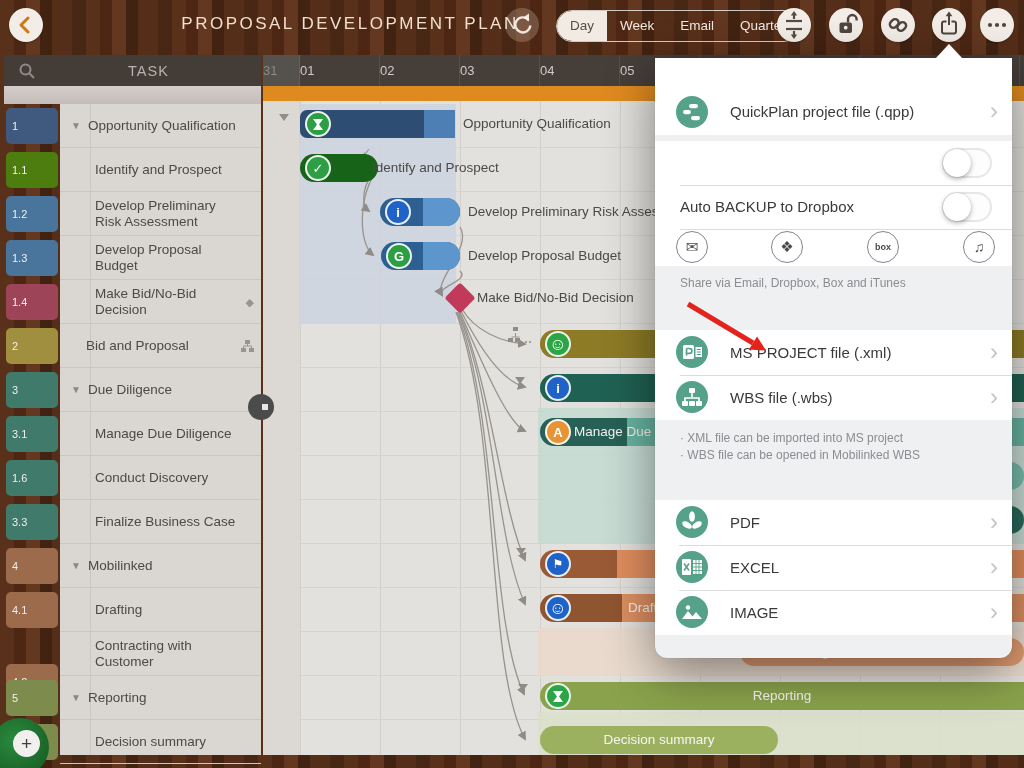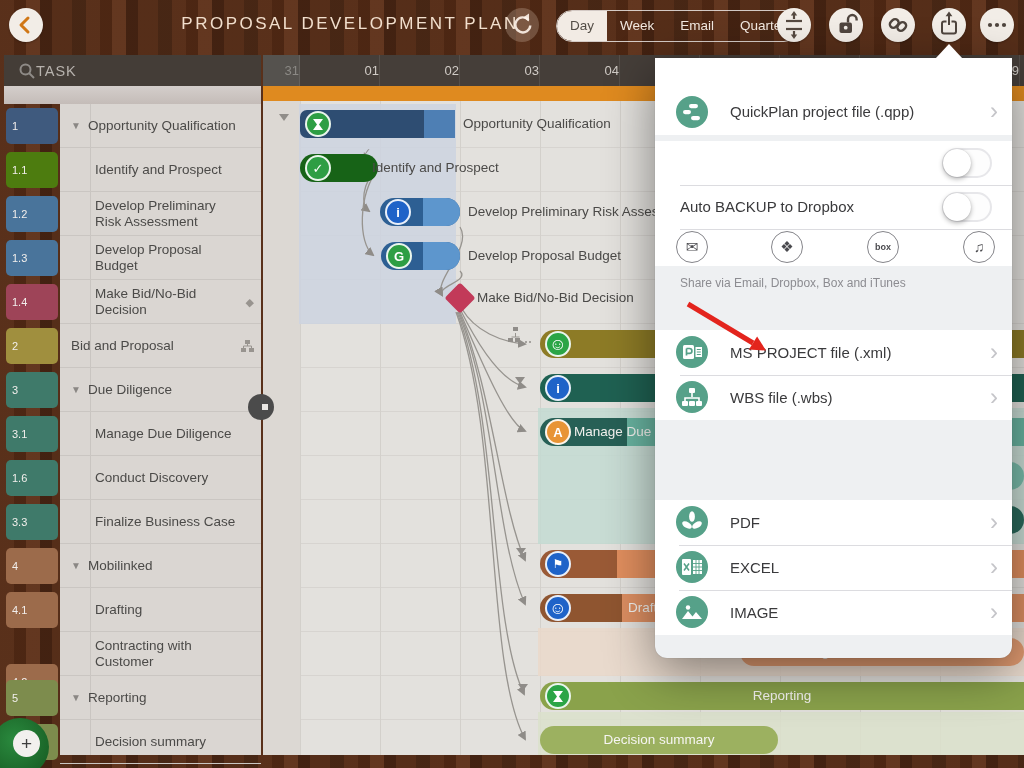--- a/index.html
+++ b/index.html
@@ -13,33 +13,33 @@
   .abs{position:absolute}
   
   .circle-btn{position:absolute;width:34px;height:34px;border-radius:50%;background:#f2ede7;display:flex;align-items:center;justify-content:center;box-shadow:0 1px 2px rgba(0,0,0,0.25)}
   .title{position:absolute;top:14px;left:350px;transform:translateX(-50%);color:#f2dfcd;font-size:17px;letter-spacing:2.5px;white-space:nowrap}
   .segctl{position:absolute;left:556px;top:10px;height:30px;border:1px solid rgba(255,255,255,0.75);border-radius:16px;display:flex;overflow:hidden;color:#f3e9e0;font-size:13.5px}
   .seg{padding:0 13px;line-height:29px;cursor:default}
   .seg.sel{background:#f2ebe4;color:#544e47;border-radius:15px 0 0 15px}
   
   .panel{position:absolute;left:4px;top:55px;width:257px;height:700px}
   .panel-header{position:absolute;left:0;top:0;width:100%;height:31px;background:#443d37;display:flex;align-items:center}
-  .panel-header .htxt{flex:1;text-align:left;color:#b7b2ad;font-size:14.5px;letter-spacing:1px}
+  .panel-header .htxt{flex:1;text-align:center;color:#b7b2ad;font-size:14.5px;letter-spacing:1px}
   .proj-strip{position:absolute;left:0;top:31px;width:100%;height:18px;background:linear-gradient(#d4cecb,#c4bcb8)}
   .panel-body-bg{position:absolute;left:56px;top:49px;width:201px;height:651px;background:#dad6d2}
   .panel-vline{position:absolute;left:86px;top:49px;width:1px;height:651px;background:#c9c5c1}
   .chip{position:absolute;left:2px;width:52px;height:36px;border-radius:5px;color:#f2efec;font-size:11px;display:flex;align-items:center;padding-left:6px;box-sizing:border-box}
   .trow{position:absolute;left:56px;width:201px;height:44px;border-bottom:1px solid #cac6c2;box-sizing:border-box;display:flex;align-items:center;color:#4b4a48;font-size:13.5px;line-height:16px}
   .trow .tri{color:#8a8784;font-size:10px;margin-right:7px}
   .trow .lbl{max-width:150px}
   .badge{position:absolute;right:7px;color:#98948f;font-size:11px}
   
   .chart{position:absolute;left:263px;top:55px;width:761px;height:700px;overflow:hidden}
   .date-header{position:absolute;left:0;top:0;width:100%;height:31px;background:#453e39}
-  .dcell{position:absolute;top:0;height:31px;line-height:31px;text-align:right;color:#d0cbc6;font-size:13px;border-right:1px solid rgba(255,255,255,0.09);box-sizing:border-box}
+  .dcell{position:absolute;top:0;height:31px;line-height:31px;text-align:left;color:#d0cbc6;font-size:13px;border-right:1px solid rgba(255,255,255,0.09);box-sizing:border-box}
   .dcell.muted{background:#55524e;color:#8b8985}
   .proj-bar{position:absolute;left:0;top:31px;width:100%;height:15px;background:#df8a1f}
   .chart-body{position:absolute;left:0;top:46px;width:100%;height:654px;background:#e3e1dd;
     background-image:
       repeating-linear-gradient(to right,transparent 0 79px,#d3d0cb 79px 80px),
       repeating-linear-gradient(to bottom,transparent 0 43px,#d7d4d0 43px 44px);
     background-position:-42px 0,0 3px;}
   .weekend{position:absolute;left:0;top:46px;width:37px;height:654px;background:#dcd8d3}
   .region{position:absolute;opacity:0.85}
   .gbar{position:absolute;height:28px}
@@ -178,21 +178,21 @@
       <div class="chip" style="top: 185px; background: rgb(73, 116, 155);">1.3</div>
       <div class="trow" style="top: 181px; padding-left: 35px;">
         <span class="lbl">Develop Proposal Budget</span>
       </div>
       <div class="chip" style="top: 229px; background: rgb(158, 68, 88);">1.4</div>
       <div class="trow" style="top: 225px; padding-left: 35px;">
         <span class="lbl">Make Bid/No-Bid Decision</span>
         <span class="badge">◆</span>
       </div>
       <div class="chip" style="top: 273px; background: rgb(160, 143, 62);">2</div>
-      <div class="trow" style="top: 269px; padding-left: 11px;">
+      <div class="trow" style="top: 269px; padding-left: 26px;">
         <span class="lbl">Bid and Proposal</span>
         <span class="badge">
           <svg width="13" height="12">
             <g fill="#98948f">
               <rect x="4" y="0" width="5" height="4"></rect>
               <rect x="0" y="8" width="5" height="4"></rect>
               <rect x="8" y="8" width="5" height="4"></rect>
             </g>
             <path d="M6.5 4v2M2.5 8V6h8v2" stroke="#98948f" fill="none"></path>
           </svg>
@@ -435,20 +435,24 @@
             <rect x="6" y="20" width="6" height="5" rx="1"></rect>
             <rect x="13" y="20" width="6" height="5" rx="1"></rect>
             <rect x="20" y="20" width="6" height="5" rx="1"></rect>
           </g>
           <path d="M16 12v4 M9 20v-3h14v3" stroke="#fff" stroke-width="1.6" fill="none"></path>
         </svg>
     </div>
     <div class="plabel">WBS file (.wbs)</div>
     <div class="chev">›</div>
   </div>
+  <div class="pcaption" style="top:372px;line-height:16.5px">
+    <div>· XML file can be imported into MS project</div>
+    <div>· WBS file can be opened in Mobilinked WBS</div>
+  </div>
   <div class="pwhite" style="top:442px;height:135px"></div>
   <div class="prow" style="top:442px">
     <div class="gicon" style="background:#56a189">
       <svg width="32" height="32" viewBox="0 0 32 32" fill="#fff">
           <ellipse cx="16" cy="10.5" rx="2.9" ry="5.3"></ellipse>
           <ellipse cx="11" cy="19" rx="2.9" ry="5.3" transform="rotate(120 11 19)"></ellipse>
           <ellipse cx="21" cy="19" rx="2.9" ry="5.3" transform="rotate(240 21 19)"></ellipse>
         </svg>
     </div>
     <div class="plabel">PDF</div>

